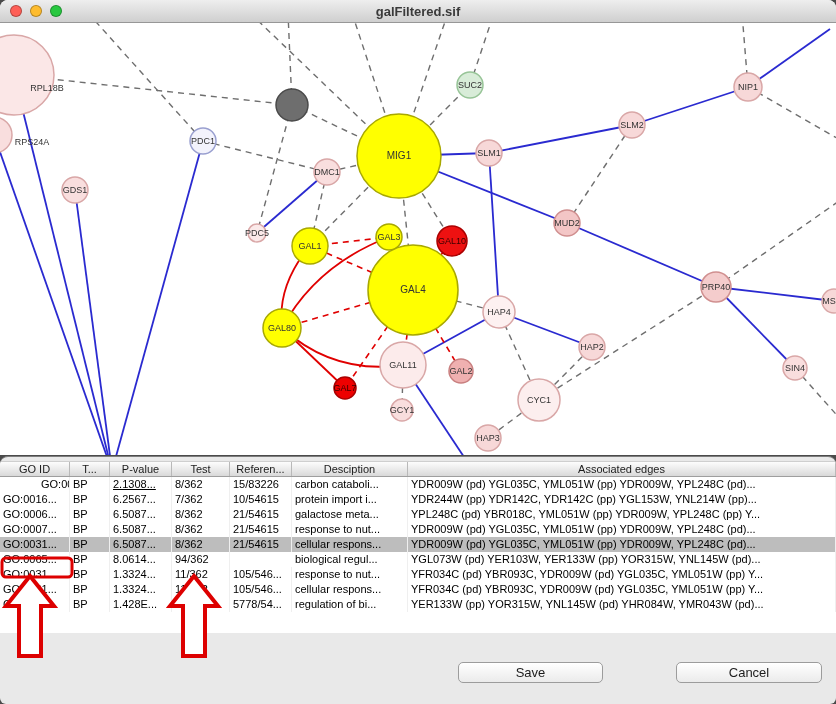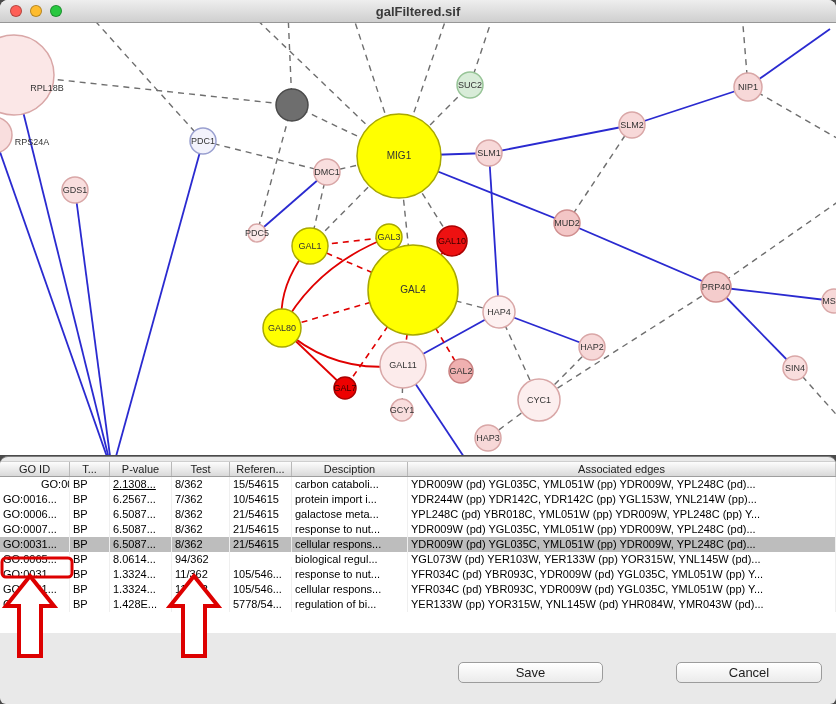--- a/index.html
+++ b/index.html
@@ -208,21 +208,21 @@
         <div class="hcell" style="width: 62px;">Referen...</div>
         <div class="hcell" style="width: 116px;">Desciption</div>
         <div class="hcell" style="width: 428px;">Associated edges</div>
       </div>
     <div class="noa-body" id="noa-body">
         <div class="noa-row">
           <div class="ncell" style="width: 70px; padding-left: 41px;">GO:0045...</div>
           <div class="ncell" style="width: 40px;">BP</div>
           <div class="ncell" style="width: 62px; text-decoration: underline;">2.1308...</div>
           <div class="ncell" style="width: 58px;">8/362</div>
-          <div class="ncell" style="width: 62px;">15/54615</div>
+          <div class="ncell" style="width: 62px;">15/83226</div>
           <div class="ncell" style="width: 116px;">carbon cataboli...</div>
           <div class="ncell" style="width: 428px;">YDR009W (pd) YGL035C, YML051W (pp) YDR009W, YPL248C (pd)...</div>
         </div>
         <div class="noa-row">
           <div class="ncell" style="width: 70px;">GO:0016...</div>
           <div class="ncell" style="width: 40px;">BP</div>
           <div class="ncell" style="width: 62px;">6.2567...</div>
           <div class="ncell" style="width: 58px;">7/362</div>
           <div class="ncell" style="width: 62px;">10/54615</div>
           <div class="ncell" style="width: 116px;">protein import i...</div>

